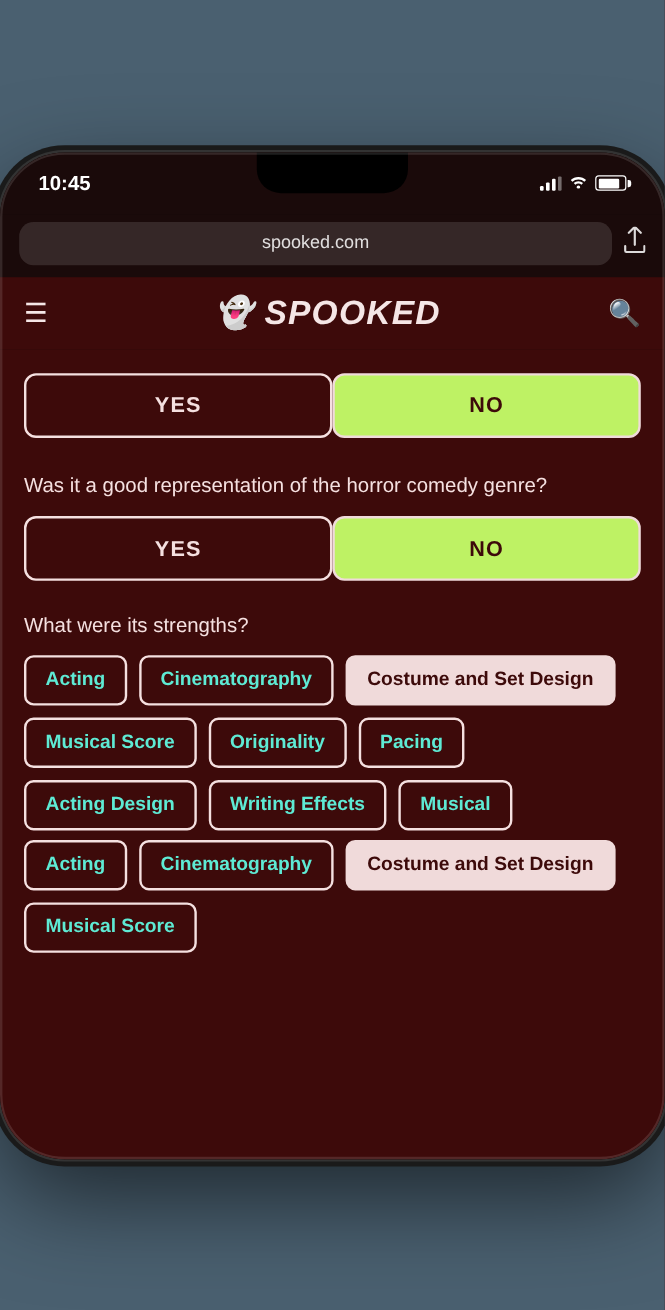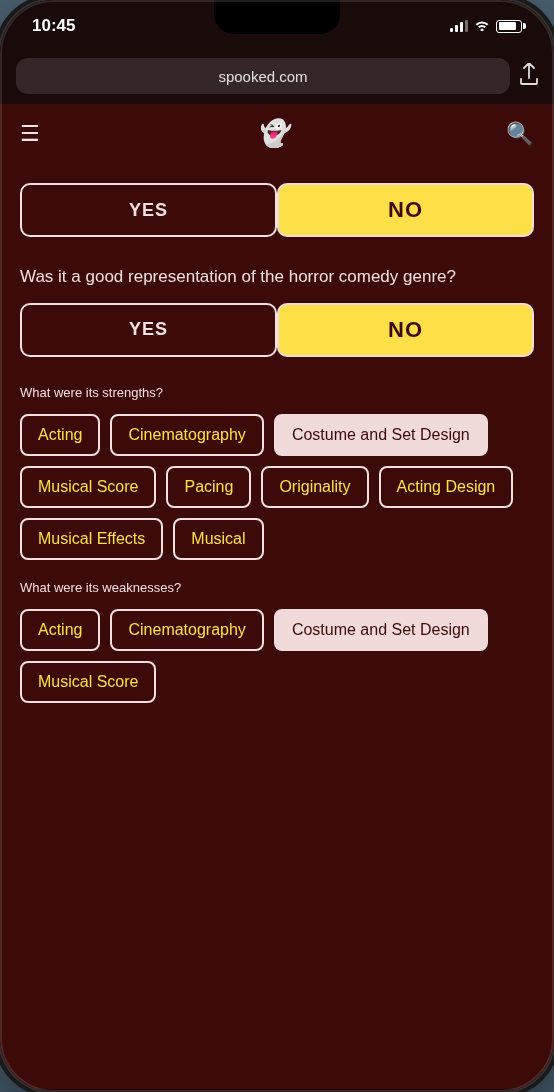--- a/index.html
+++ b/index.html
@@ -8,21 +8,21 @@
       background: #4a6070;
       display: flex;
       justify-content: center;
       align-items: center;
       min-height: 100vh;
       font-family: -apple-system, BlinkMacSystemFont, 'Helvetica Neue', sans-serif;
     }
 
     .phone-frame {
       width: 554px;
-      height: 1092px;
+      height: 839px;
       background: #1a0a0a;
       border-radius: 54px;
       position: relative;
       box-shadow: 0 0 0 2px #333, 0 0 0 6px #1a1a1a, 0 30px 80px rgba(0,0,0,0.6);
       overflow: hidden;
     }
 
     
     .phone-frame::before {
       content: '';
@@ -213,57 +213,58 @@
       color: #f5e0e0;
       font-size: 18px;
       font-weight: 700;
       letter-spacing: 1px;
       cursor: pointer;
     }
 
     .btn-no {
       flex: 1;
       height: 54px;
-      background: #fde047;
+      background: #bef264;
       border: 2.5px solid #f0dada;
       border-radius: 10px;
       color: #3d0a0a;
-      font-size: 22px;
+      font-size: 18px;
       font-weight: 700;
       letter-spacing: 1px;
       cursor: pointer;
     }
 
     .tag-group {
       display: flex;
       flex-wrap: wrap;
       gap: 10px;
       margin-bottom: 8px;
     }
 
     .tag {
       background: transparent;
       border: 2px solid #f5e0e0;
       border-radius: 8px;
-      color: #fde047;
+      color: #5eead4;
       font-size: 16px;
       padding: 10px 16px;
       cursor: pointer;
+      font-weight: bold;
     }
 
     .tag.selected {
       background: #f0dada;
       border-color: #f0dada;
       color: #3d0a0a;
-      font-weight: 400;
+      font-weight: 700;
     }
 
     .section-title {
       color: #f5e0e0;
-      font-size: 13px;
+      font-size: 17px;
       margin-top: 20px;
       margin-bottom: 14px;
     }
   </style>
 </head>
 <body>
 
 <div class="phone-frame">
 
   <div class="status-bar">
@@ -296,20 +297,21 @@
       <svg width="18" height="22" viewBox="0 0 18 22" fill="white">
         <path d="M9 1v14M4 5l5-5 5 5M1 16v4a1 1 0 0 0 1 1h14a1 1 0 0 0 1-1v-4" stroke="white" stroke-width="1.8" fill="none" stroke-linecap="round" stroke-linejoin="round"></path>
       </svg>
     </span>
   </div>
 
   <div class="app-header">
     <span class="menu-icon">☰</span>
     <div class="app-logo">
       <span class="ghost-emoji">👻</span>
+      <span>SpOOked</span>
     </div>
     <span class="search-icon">🔍</span>
   </div>
 
   <div class="main-content">
 
     <div class="yes-no-row">
       <button class="btn-yes">YES</button>
       <button class="btn-no">NO</button>
     </div>
@@ -319,28 +321,27 @@
       <button class="btn-yes">YES</button>
       <button class="btn-no">NO</button>
     </div>
 
     <p class="section-title">What were its strengths?</p>
     <div class="tag-group" id="strengths-tags">
         <button class="tag">Acting</button>
         <button class="tag">Cinematography</button>
         <button class="tag selected">Costume and Set Design</button>
         <button class="tag">Musical Score</button>
+        <button class="tag">Originality</button>
         <button class="tag">Pacing</button>
-        <button class="tag">Originality</button>
         <button class="tag">Acting Design</button>
-        <button class="tag">Musical Effects</button>
+        <button class="tag">Writing Effects</button>
         <button class="tag">Musical</button>
       </div>
 
-    <p class="section-title">What were its weaknesses?</p>
     <div class="tag-group" id="weaknesses-tags">
         <button class="tag">Acting</button>
         <button class="tag">Cinematography</button>
         <button class="tag selected">Costume and Set Design</button>
         <button class="tag">Musical Score</button>
       </div>
 
   </div>
 
 </div>

